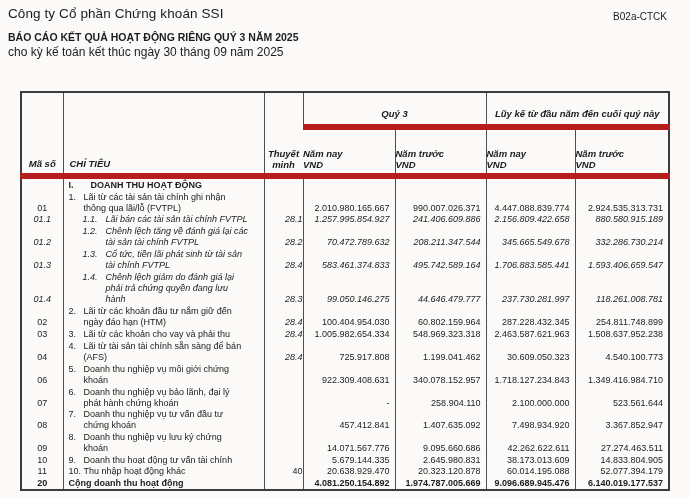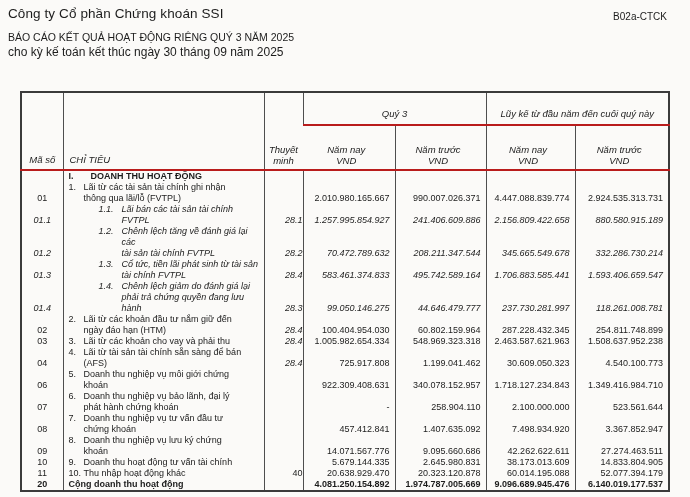--- a/index.html
+++ b/index.html
@@ -3,51 +3,51 @@
 <meta charset="utf-8">
 <style>
   html,body{margin:0;padding:0}
   body{
     width:690px;height:497px;overflow:hidden;position:relative;
     background:#fbfaf8;color:#1c1c1c;
     font-family:"Liberation Sans", sans-serif;
   }
   .company{position:absolute;left:8px;top:6px;font-size:13.5px;letter-spacing:.1px}
   .form-code{position:absolute;right:23px;top:11px;font-size:10px}
-  .report-title{position:absolute;left:8px;top:31px;font-size:10.5px;font-weight:normal}
+  .report-title{position:absolute;left:8px;top:31px;font-size:10.5px;font-weight:bold}
   .report-period{position:absolute;left:8px;top:45px;font-size:12px}
 
   table.fin{
     position:absolute;left:20px;top:91px;width:648px;height:400px;
     border-collapse:collapse;table-layout:fixed;
     border:2px solid #3b3b3b;
   }
   .fin th,.fin td{border-left:1px solid #4e4e4e;overflow:hidden}
   .fin th:first-child,.fin td:first-child{border-left:none}
   .fin thead th{
-    font-weight:normal;font-style:italic;vertical-align:bottom;
-    font-size:9.5px;border-bottom:2px solid #b91c1c;padding:0;
+    font-weight:bold;font-style:italic;vertical-align:bottom;
+    font-size:9.5px;border-bottom:6px solid #b91c1c;padding:0;
   }
   .h-group{text-align:center;height:26px;padding-bottom:5px !important}
-  .h-sub{text-align:center;height:40px;padding:0 5px 3px 0 !important;line-height:11px}
+  .h-sub{text-align:left;height:40px;padding:0 5px 3px 0 !important;line-height:11px}
   .h-ma{text-align:center;padding-bottom:4px !important}
   .h-ct{text-align:left;padding:0 0 4px 6px !important}
   .h-tm{text-align:center;padding-bottom:3px !important;line-height:10.5px;
         padding-left:3px !important;padding-right:3px !important}
 
   .fin tbody td{vertical-align:bottom;font-size:9px;line-height:11px;padding:0}
   .c-code{text-align:center}
   .c-val{text-align:right;padding-right:5px !important;white-space:nowrap}
   .c-note{text-align:right;font-style:italic}
   .c-note.plain{font-style:normal}
   .lbl{display:flex;align-items:flex-start;padding-left:5px}
   .lbl .num{flex:0 0 15px}
   .lbl .txt{white-space:pre-line}
   tr.sub td{font-style:italic}
-  tr.sub .lbl .num{margin-left:30px;flex:0 0 23px}
+  tr.sub .lbl .num{margin-left:14px;flex:0 0 23px}
   .section-row td{padding-top:5px;padding-bottom:8px;font-weight:bold;font-size:9.5px}
   .section-row .lbl .num{flex:0 0 22px}
   .total-row td{padding-top:11px;padding-bottom:5px;font-weight:bold;font-size:9.5px}
 </style>
 </head>
 <body>
 
 <div class="company">Công ty Cổ phần Chứng khoán SSI</div>
 <div class="form-code">B02a-CTCK</div>
 <div class="report-title">BÁO CÁO KẾT QUẢ HOẠT ĐỘNG RIÊNG QUÝ 3 NĂM 2025</div>

